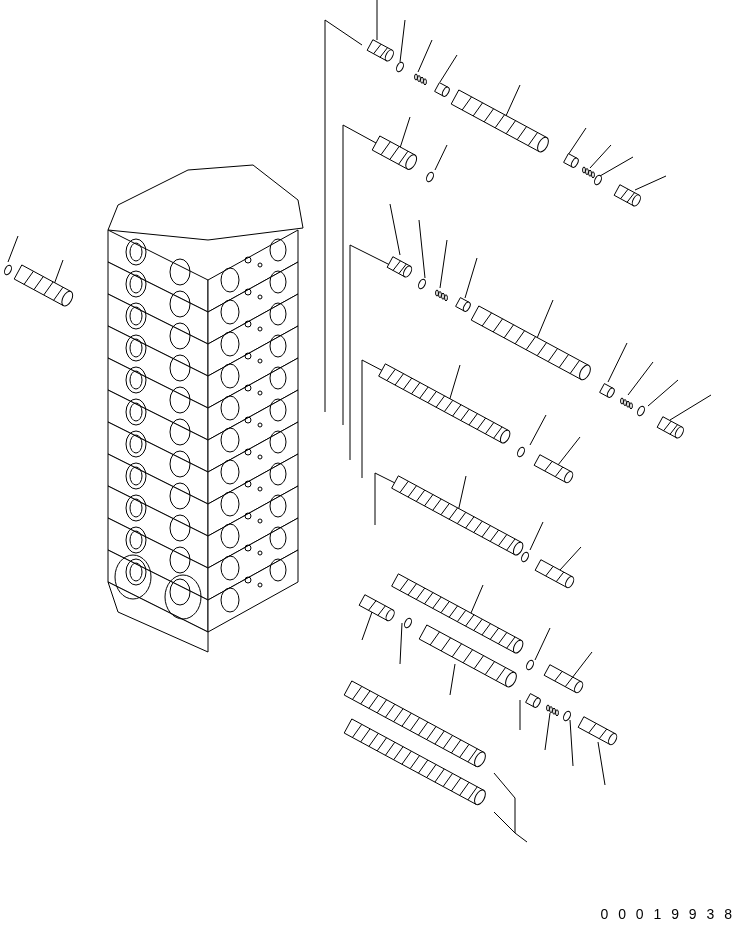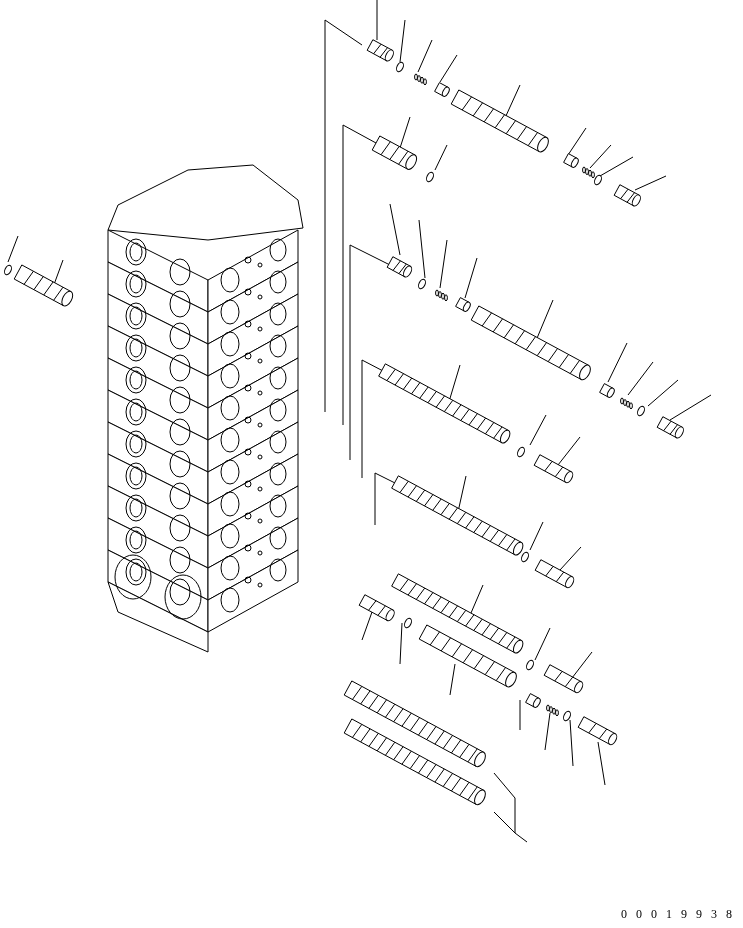--- a/index.html
+++ b/index.html
@@ -1,21 +1,21 @@
 <!DOCTYPE html>
 <html><head>
   <meta charset="utf-8">
   <style>
     html, body { margin:0; padding:0; background:#ffffff; }
     body { width:743px; height:928px; position:relative; overflow:hidden; font-family:"DejaVu Sans Mono", monospace; }
     #canvas { position:absolute; left:0; top:0; width:743px; height:928px; }
     svg { display:block; }
     .ln { stroke:#000; stroke-width:1; fill:none; }
     .pt { stroke:#000; stroke-width:1; fill:#fff; }
-    .drawing-id { position:absolute; right:8px; bottom:6px; font-family:Liberation Serif, serif; font-size:12px; letter-spacing:3px; color:#000; }
+    .drawing-id { position:absolute; right:8px; bottom:6px; font-family:Liberation Sans, sans-serif; font-size:14px; letter-spacing:3px; color:#000; }
   </style>
 </head>
 <body>
 
 <div id="canvas">
   <svg id="diagram-svg" width="743" height="928" viewBox="0 0 743 928">
     <g id="valve-block">
         <path d="M108,230 L118,205 L188,170 L253,165 L298,200 L303,228 L208,240 Z" class="pt"></path>
         <path d="M108,230 L208,280 L208,312 L108,262 Z" class="pt"></path>
         <path d="M208,280 L298,230 L298,262 L208,312 Z" class="pt"></path>

